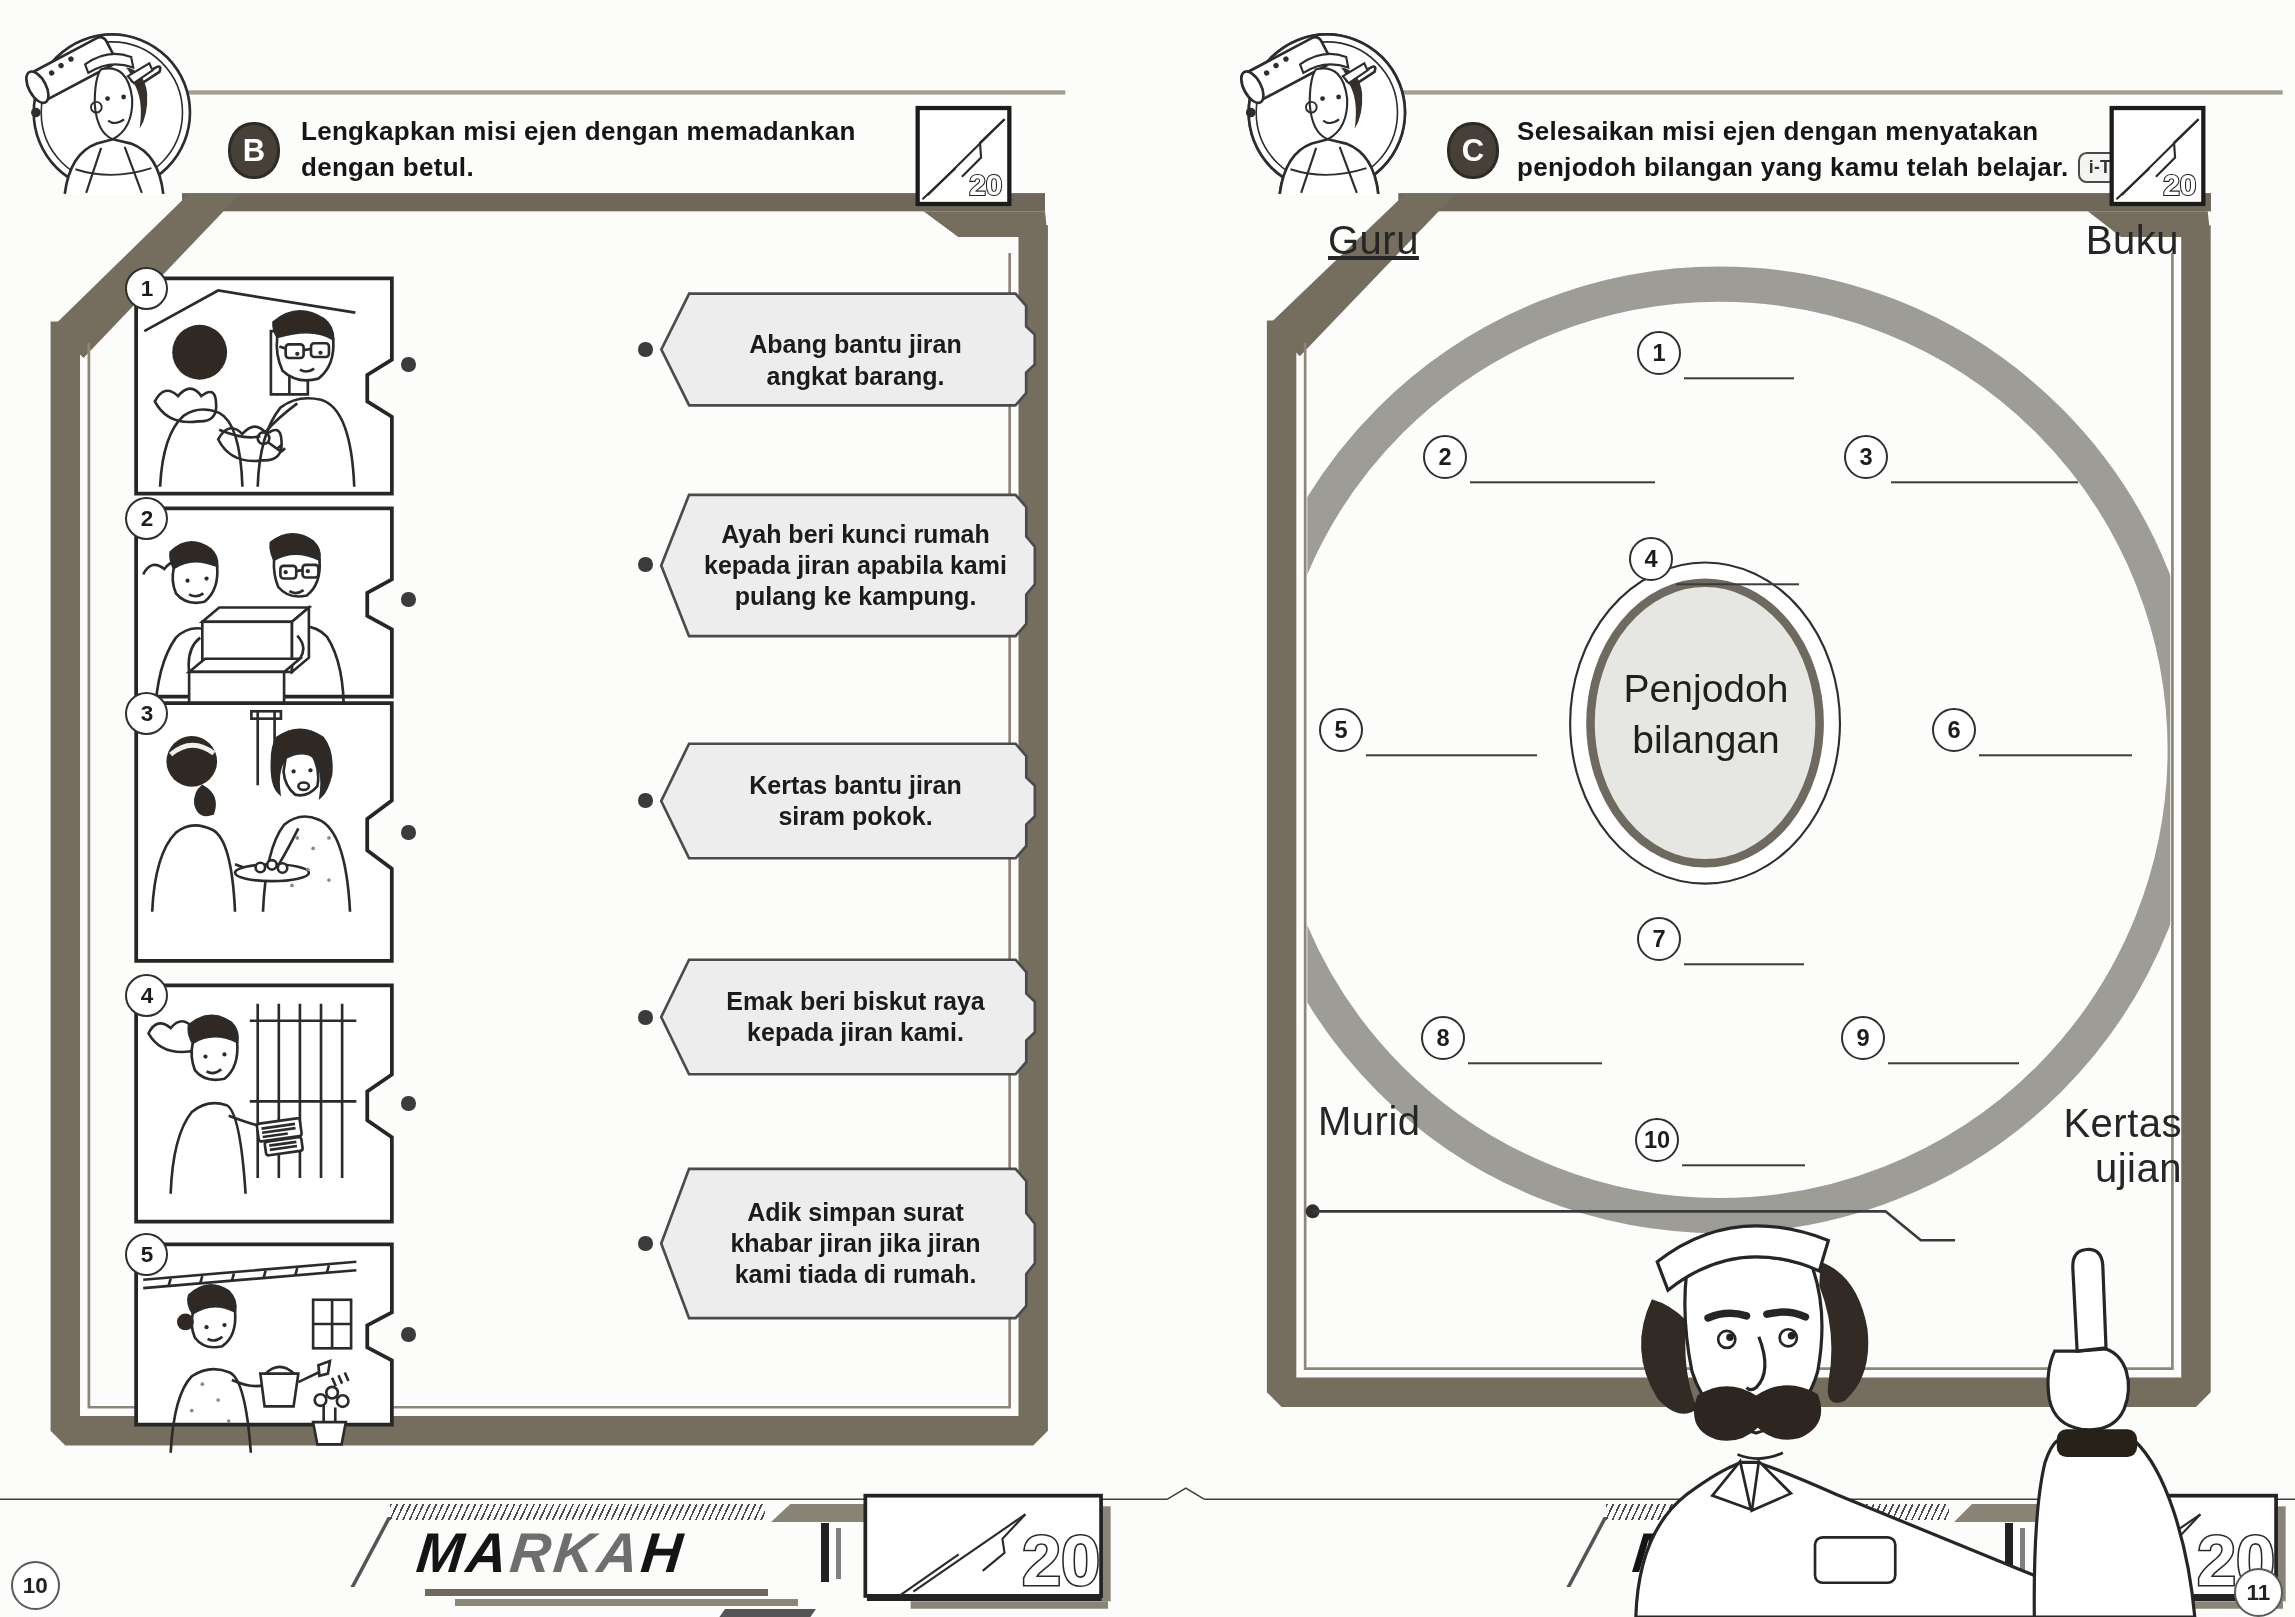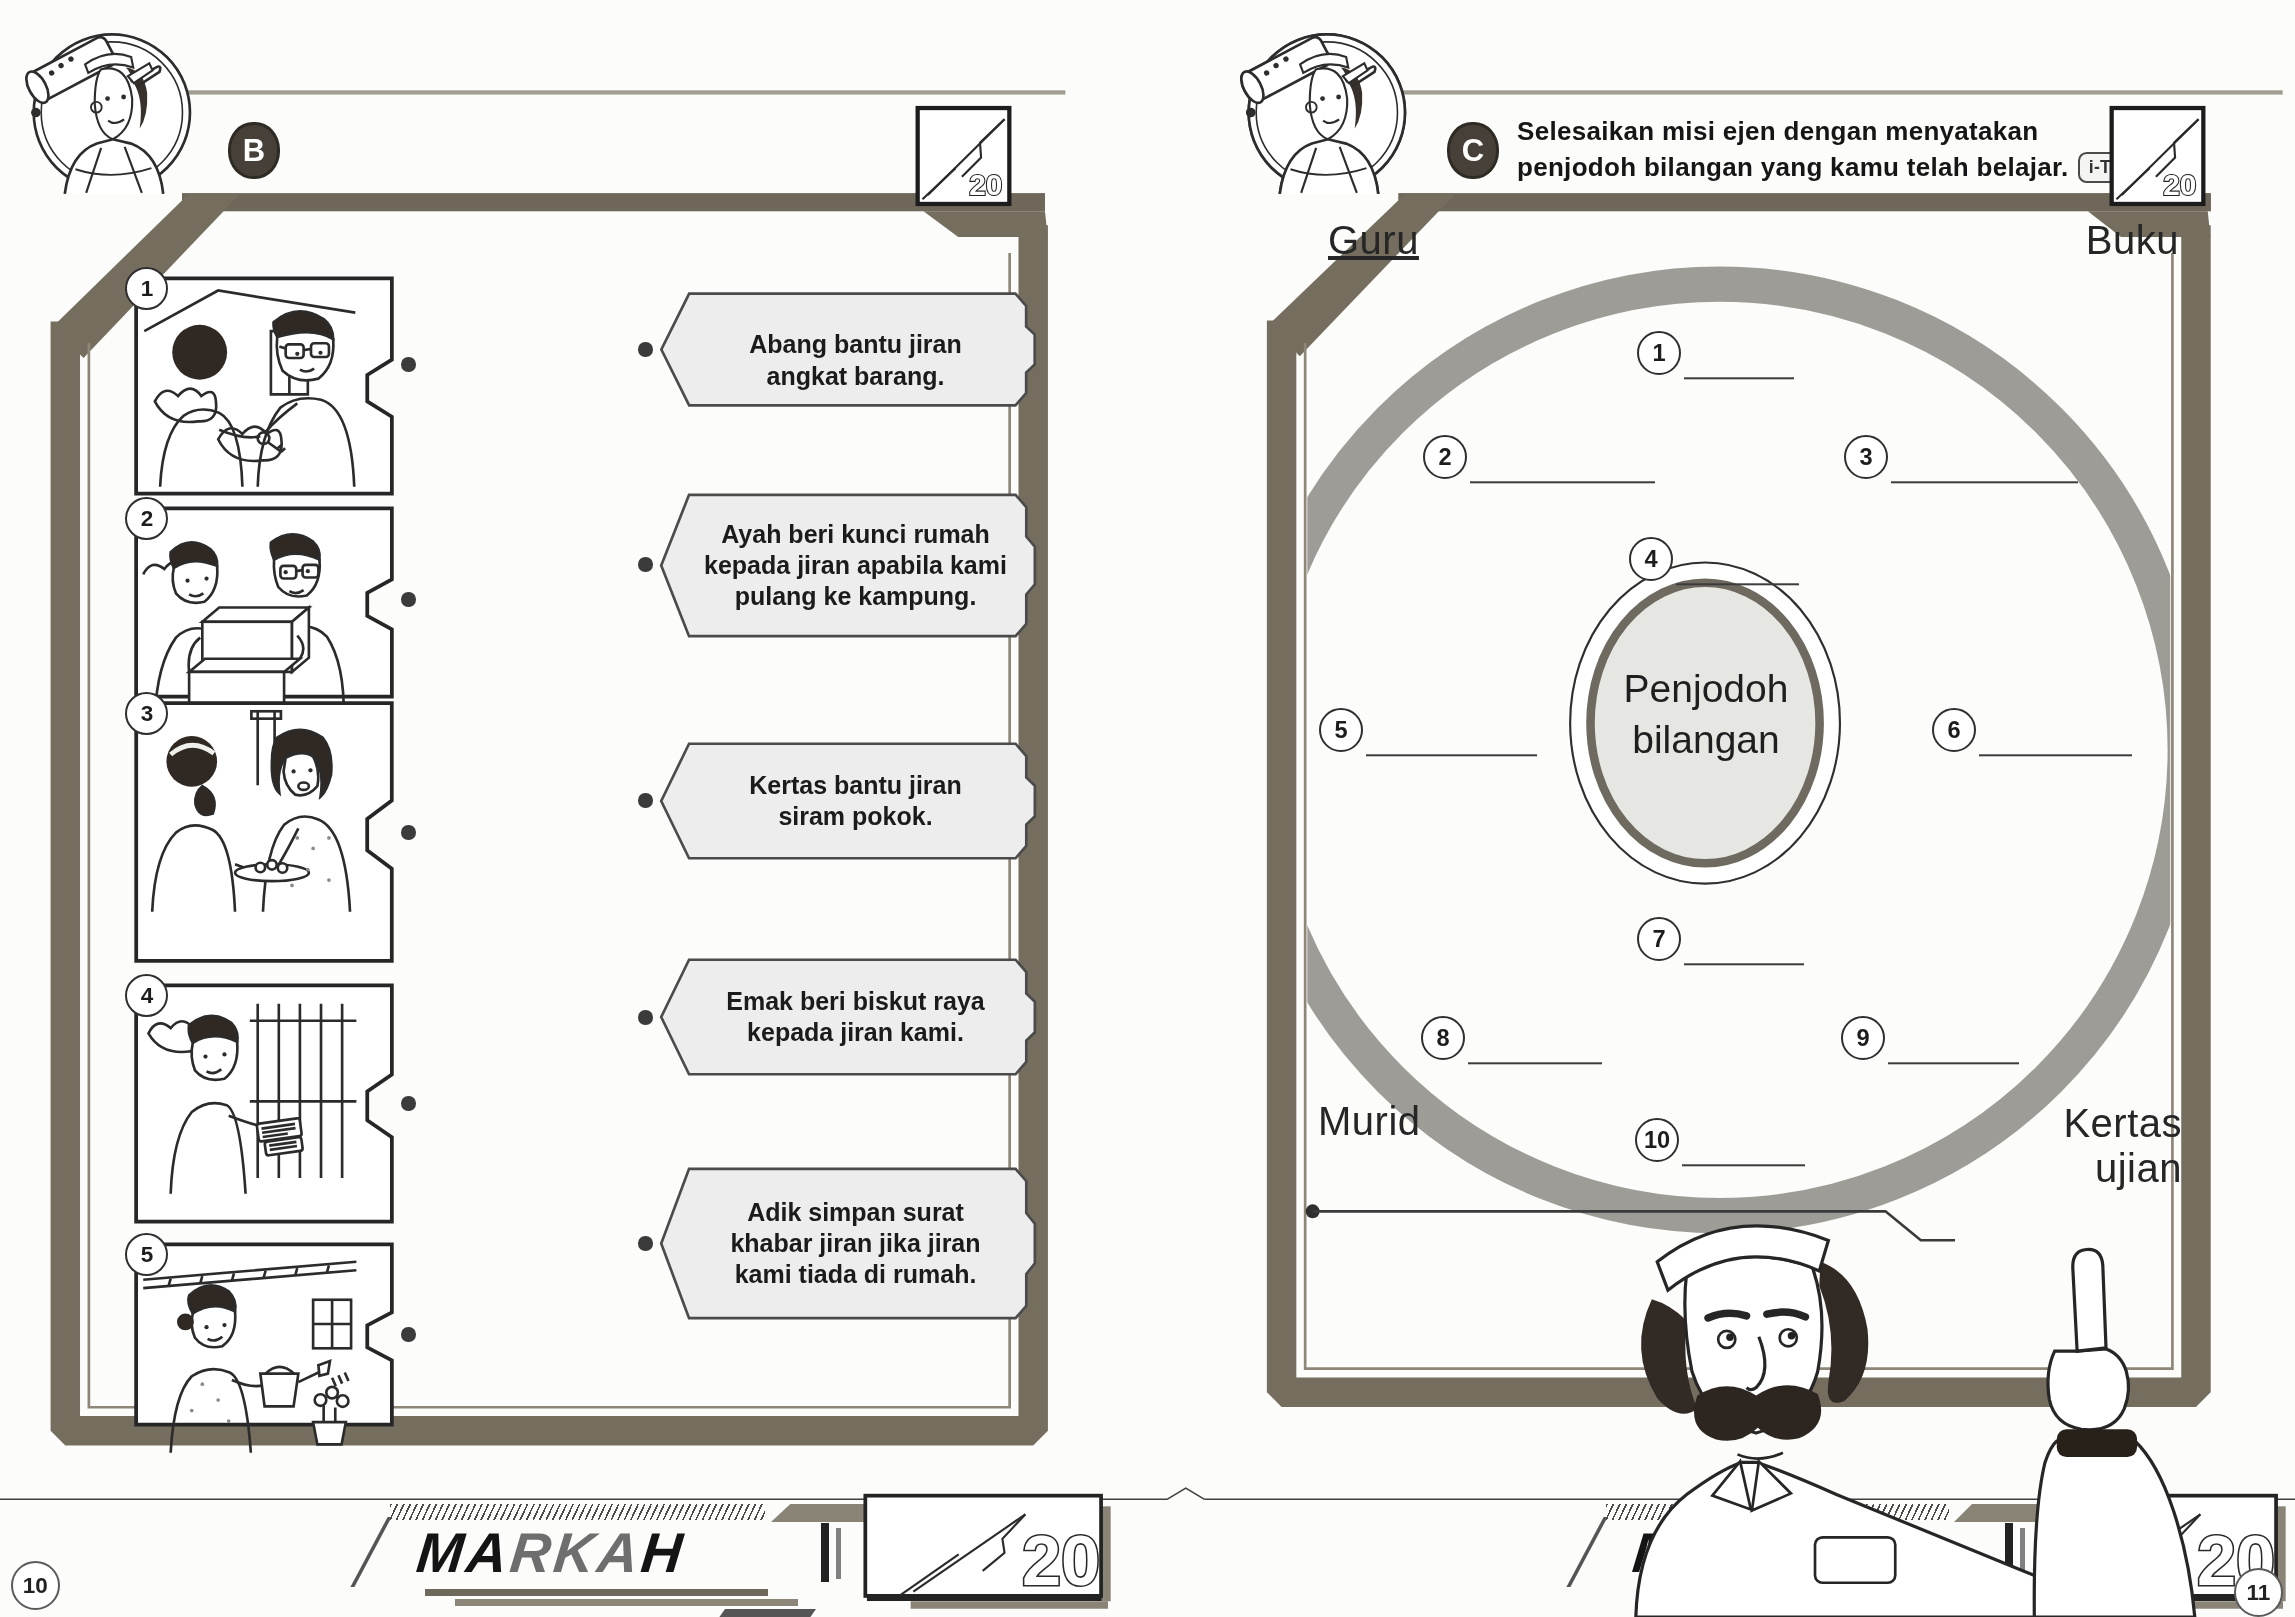--- a/index.html
+++ b/index.html
@@ -72,20 +72,24 @@
     <ellipse cx="3185" cy="1350" rx="214" ry="262" fill="#e6e6e3" stroke="#6f6a60" stroke-width="16"></ellipse>
 
     <circle cx="2452" cy="2262" r="13" fill="#2f2f2f"></circle>
     <path d="M2452,2262 L3522,2262 L3588,2316 L3652,2316" fill="none" stroke="#3a3a3a" stroke-width="5"></path>
 
     <path d="M0,2800 L2180,2800 M2250,2800 L4287,2800" stroke="#3f3f3f" stroke-width="3" fill="none"></path>
     <path d="M2180,2800 L2215,2779 L2250,2800" stroke="#3f3f3f" stroke-width="3" fill="none"></path>
   </svg>
 
   <div class="badge-letter" style="left:228px;top:122px;">B</div>
+  <div class="instr" style="left:301px;top:114px;">
+    <div>Lengkapkan misi ejen dengan memadankan</div>
+    <div>dengan betul.</div>
+  </div>
 
   <svg class="abs" style="left:915px;top:105px;z-index:4" width="97" height="102" viewBox="0 0 182 190">
     <rect x="5" y="5" width="172" height="180" fill="#fff" stroke="#1c1c1c" stroke-width="8"></rect>
     <path d="M24,168 L168,26" stroke="#2a2a2a" stroke-width="4" fill="none"></path>
     <path d="M14,176 L76,118" stroke="#2a2a2a" stroke-width="4" fill="none"></path>
     <path d="M168,26 L122,70 L124,98 L88,134" stroke="#2a2a2a" stroke-width="4" fill="none"></path>
     <text x="133" y="168" text-anchor="middle" font-size="56" font-weight="bold" fill="#ffffff" stroke="#222" stroke-width="4" paint-order="stroke">20</text>
   </svg>
 
   <svg class="abs mascot" style="left:9.6px;top:13px;z-index:5" width="193" height="198" viewBox="-20 -10 360 370">

